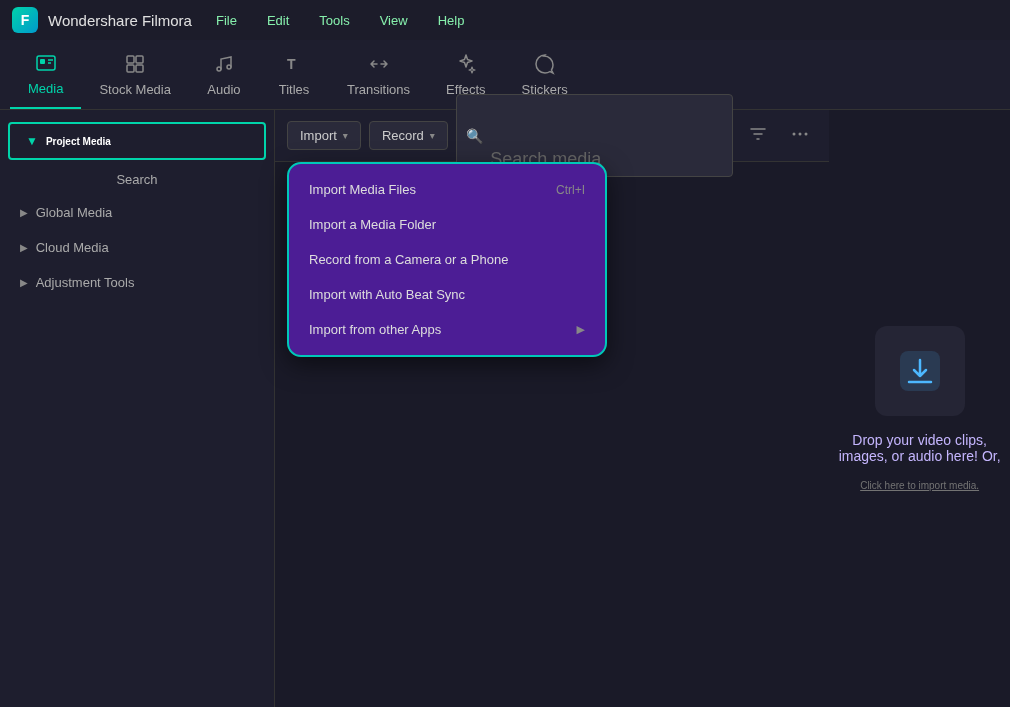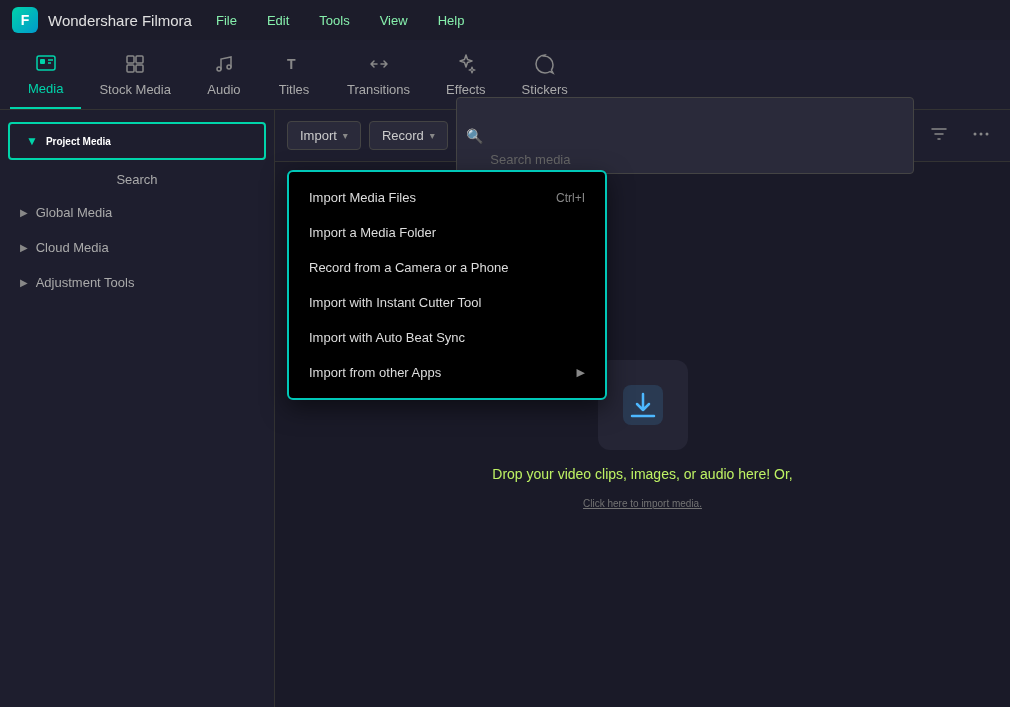--- a/index.html
+++ b/index.html
@@ -131,21 +131,21 @@
       font-size: 10px;
       color: #888;
     }
 
     
     #content {
       flex: 1;
       background: #1a1a28;
       position: relative;
       display: flex;
-      flex-direction: column;
+      flex-direction: row;
     }
 
     
     #toolbar {
       height: 52px;
       background: #1e1e2e;
       display: flex;
       align-items: center;
       padding: 0 12px;
       gap: 8px;
@@ -175,42 +175,42 @@
       border-radius: 4px;
       padding: 6px 10px;
       flex: 1;
       gap: 6px;
     }
     .search-box input {
       background: none;
       border: none;
       outline: none;
       color: #ffffff;
-      font-size: 13px;
+      font-size: 18px;
       flex: 1;
       margin-top: 48px;
     }
     .search-box input::placeholder { color: #666; }
     .toolbar-icon-btn {
       background: none;
       border: none;
       cursor: pointer;
       color: #888;
       font-size: 16px;
       padding: 4px 8px;
     }
 
     
     #import-dropdown {
       position: absolute;
-      top: 60px;
+      top: 52px;
       left: 12px;
-      background: #000000;
+      background: #4c1d95;
       border: 2px solid #00c8b8;
-      border-radius: 6px;
+      border-radius: 14px;
       min-width: 320px;
       z-index: 100;
       padding: 8px 0;
       box-shadow: 0 8px 24px rgba(0,0,0,0.5);
     }
     .dropdown-item {
       display: flex;
       align-items: center;
       justify-content: space-between;
       padding: 10px 20px;
@@ -243,21 +243,21 @@
       border-radius: 12px;
       display: flex;
       align-items: center;
       justify-content: center;
     }
     .drop-icon-svg {
       width: 50px;
       height: 50px;
     }
     #drop-text {
-      color: #bef264;
+      color: #c4b5fd;
       font-size: 14px;
       text-align: center;
     }
     #drop-link {
       color: #737373;
       font-size: 10px;
       text-decoration: underline;
       cursor: pointer;
     }
   </style>
@@ -400,23 +400,20 @@
         <span>Import Media Files</span>
         <span class="shortcut">Ctrl+I</span>
       </div>
       <div class="dropdown-item">
         <span>Import a Media Folder</span>
       </div>
       <div class="dropdown-item">
         <span>Record from a Camera or a Phone</span>
       </div>
       <div class="dropdown-item">
-        <span>Import with Instant Cutter Tool</span>
-      </div>
-      <div class="dropdown-item">
         <span>Import with Auto Beat Sync</span>
       </div>
       <div class="dropdown-item">
         <span>Import from other Apps</span>
         <span class="sub-arrow">▶</span>
       </div>
     </div>
 
     <div id="drop-zone">
       <div id="drop-icon-box">

